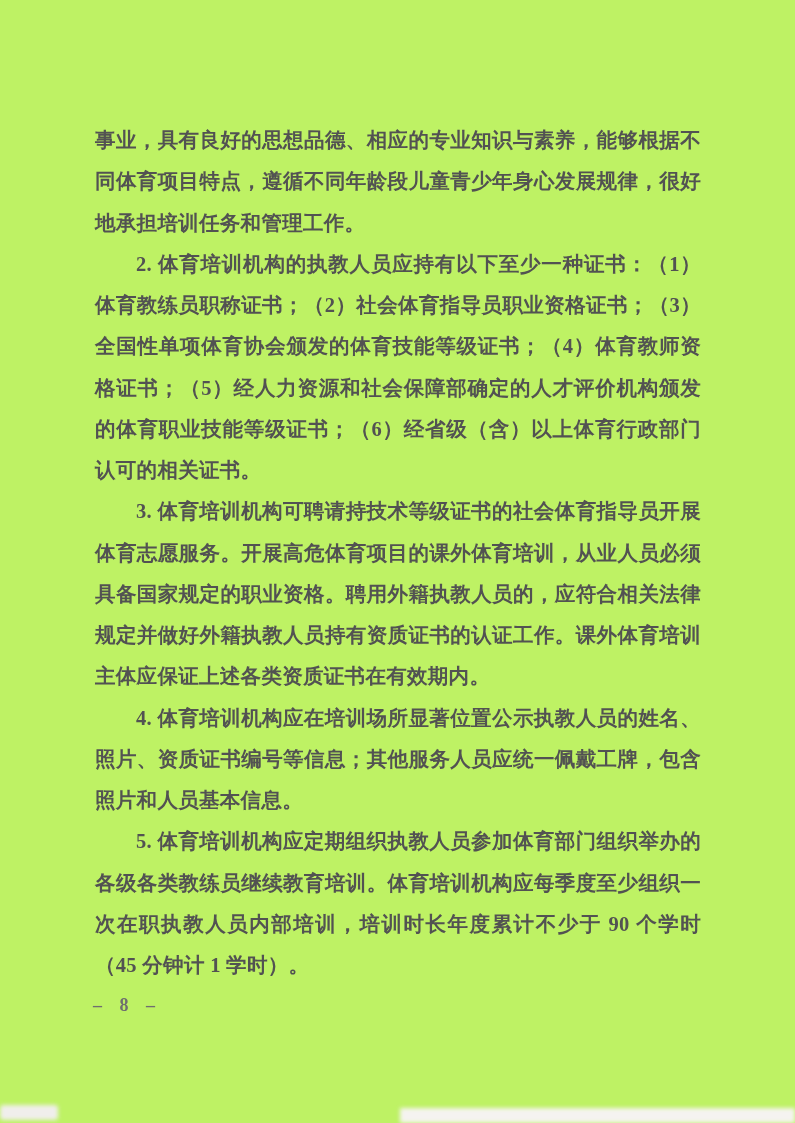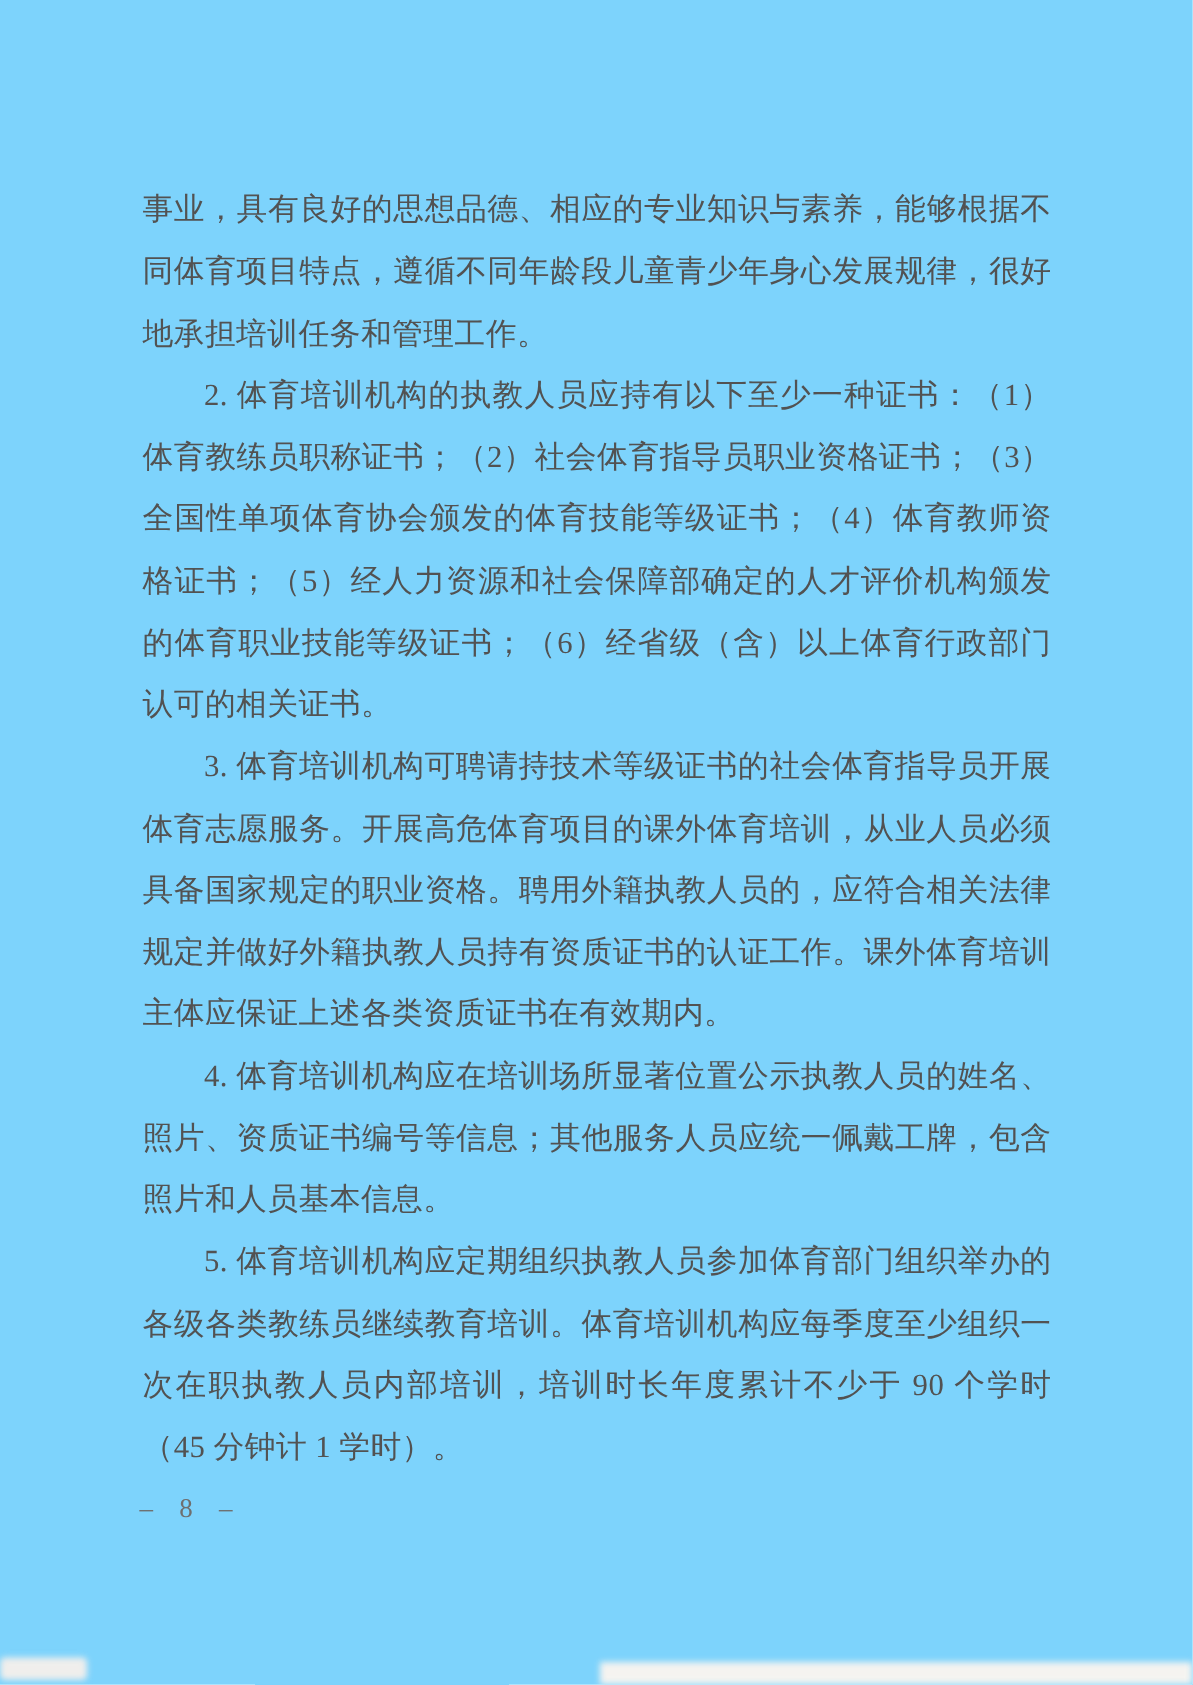--- a/index.html
+++ b/index.html
@@ -10,21 +10,22 @@
     width: 795px;
     height: 1123px;
     background: #fdfdfd;
     position: relative;
     overflow: hidden;
     font-family: "Liberation Serif", "DejaVu Serif", serif;
   }
   .page {
     position: absolute;
     inset: 0;
-    background: #7dd3fc;
+    background: #bef264;
+    font-weight: bold;
   }
   .doc-text {
     position: absolute;
     left: 95px;
     top: 120px;
     width: 606px;
     color: #525252;
     font-size: 20.5px;
     line-height: 41.25px;
     text-align: justify;

